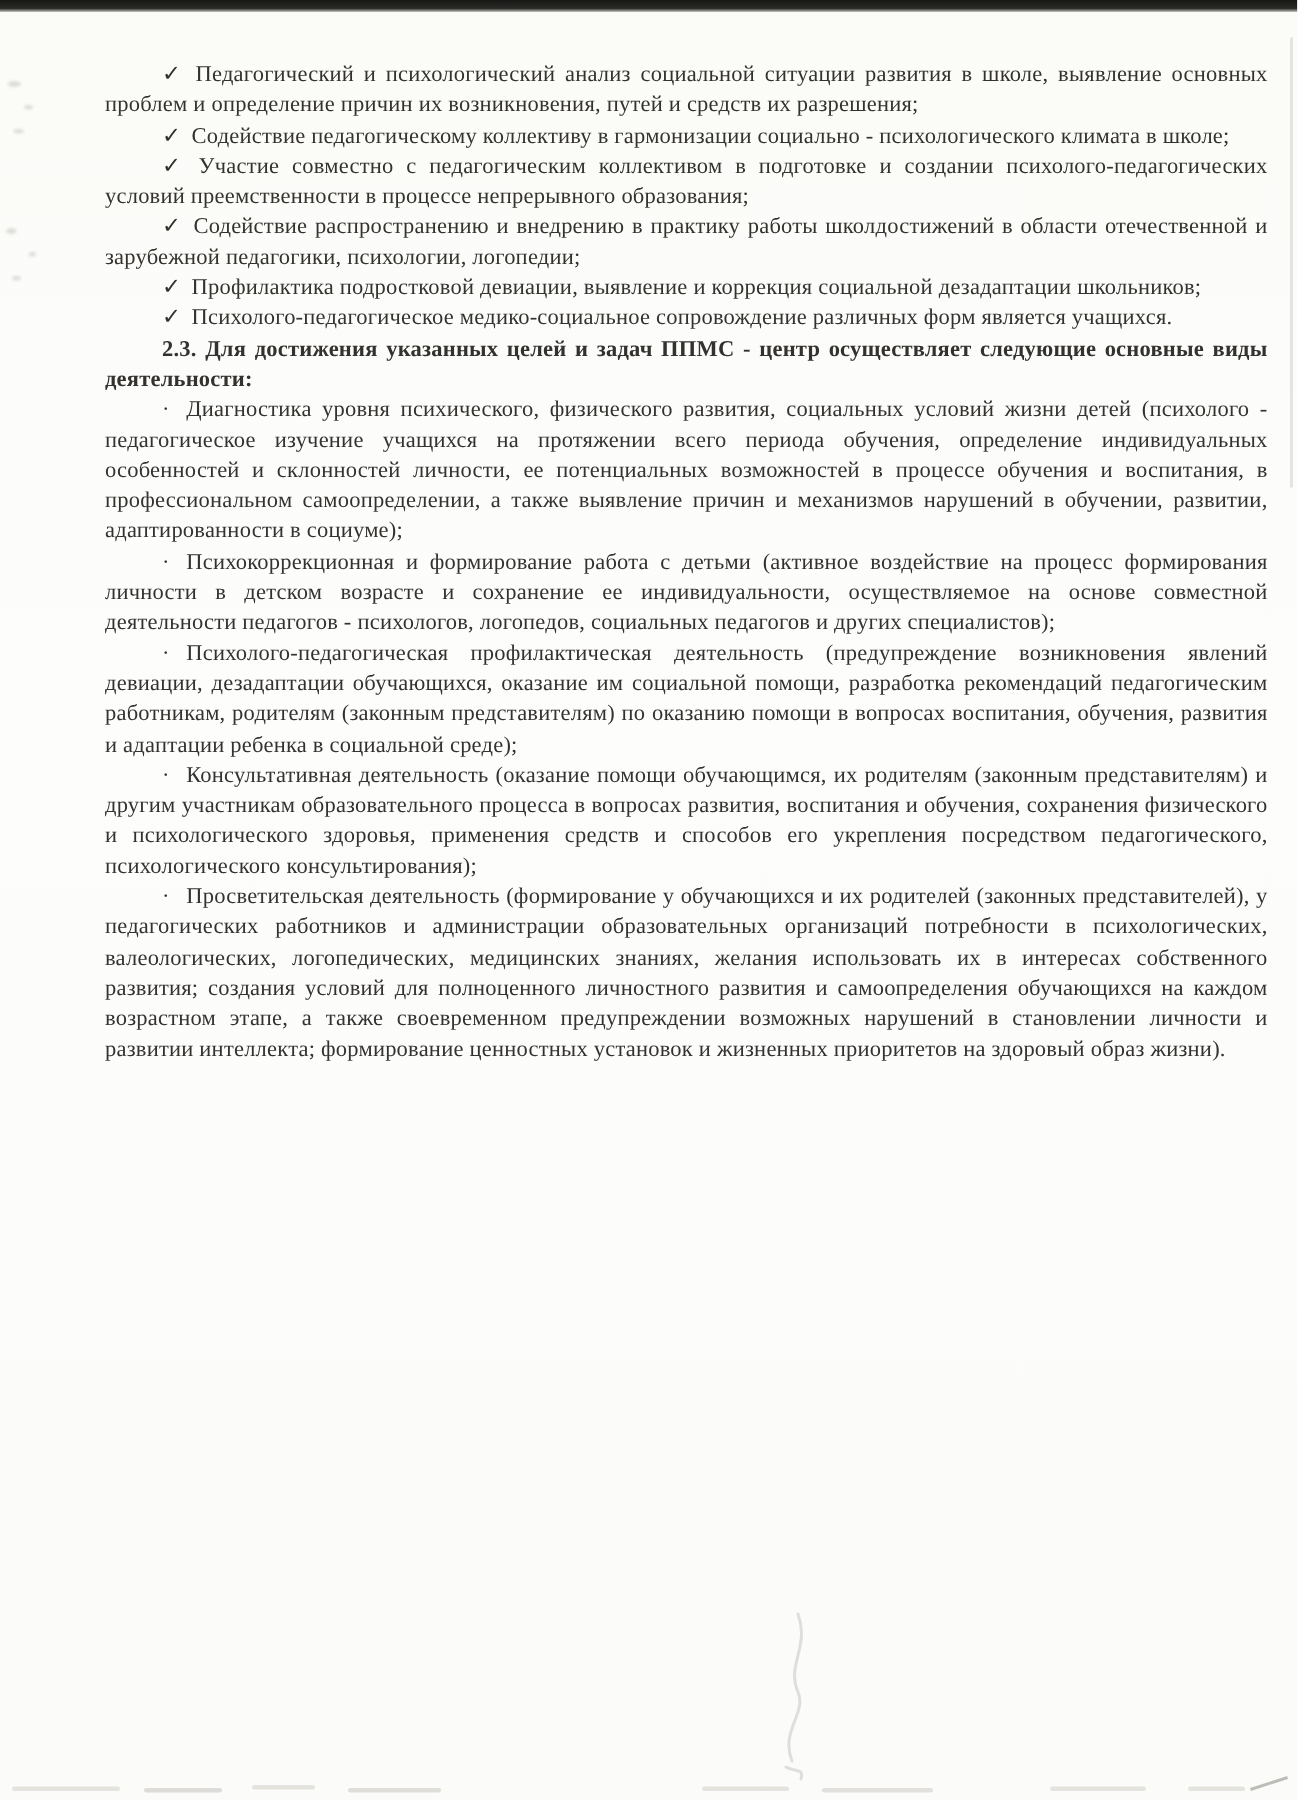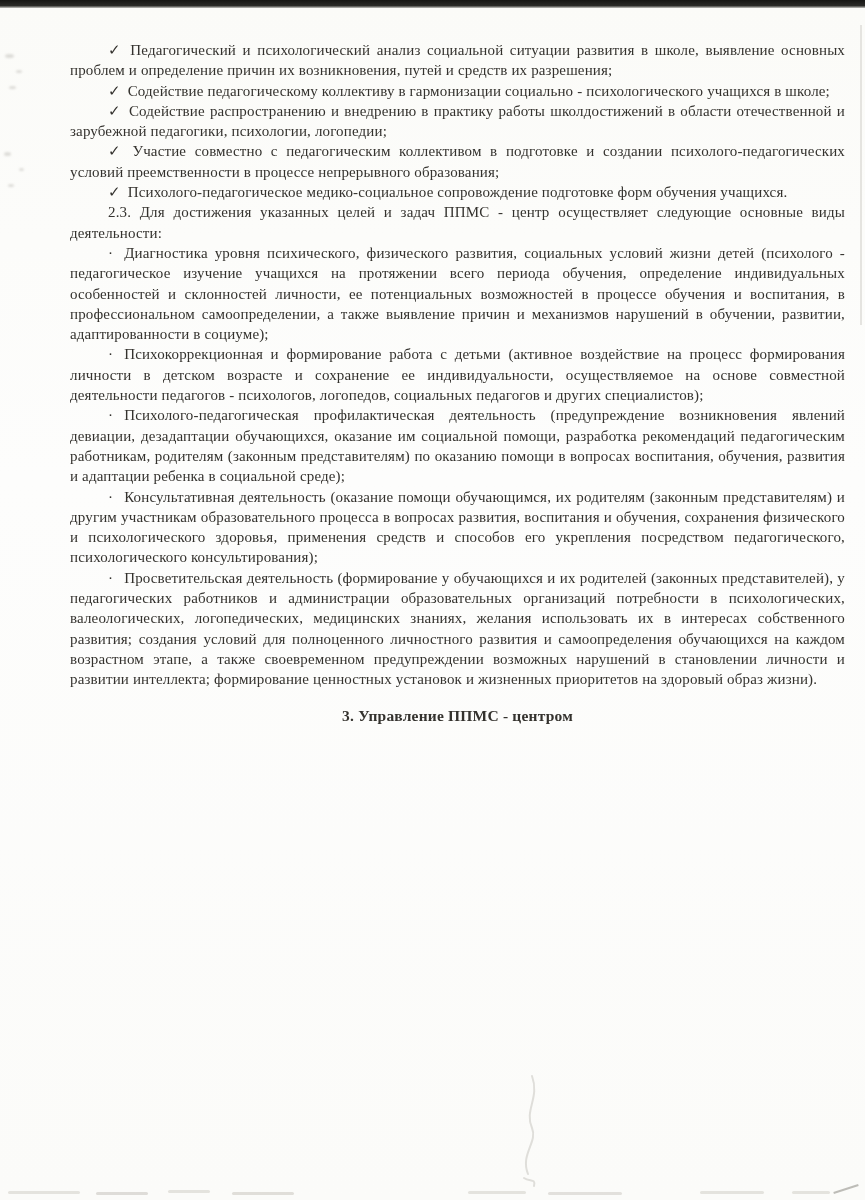--- a/index.html
+++ b/index.html
@@ -25,21 +25,21 @@
   .content {
     position: absolute;
     left: 70px; top: 40px;
     width: 775px;
     font-size: 15px;
     line-height: 20.3px;
     letter-spacing: 0.15px;
     text-align: justify;
   }
   .content p { margin: 0; text-indent: 38px; }
-  p.bold { font-weight: normal; }
+  p.bold { font-weight: bold; }
   .check { padding-right: 7px; }
   .dot { padding-right: 11px; }
   .lead { text-underline-offset: 2px; }
   h3.section-title {
     margin: 16px 0 2px 0;
     text-align: center;
     font-size: 15.5px;
     font-weight: bold;
     text-indent: 0;
     letter-spacing: 0.2px;
@@ -84,30 +84,30 @@
   <div class="streak" style="left:232px;bottom:5px;width:62px;background:#d9d7d1;"></div>
   <div class="streak" style="left:468px;bottom:6px;width:58px;"></div>
   <div class="streak" style="left:548px;bottom:5px;width:74px;background:#dcdad4;"></div>
   <div class="streak" style="left:700px;bottom:6px;width:64px;"></div>
   <div class="streak" style="left:792px;bottom:6px;width:38px;"></div>
   <div class="corner-mark" style="right:6px;bottom:10px;"></div>
 
   <div class="content">
 
     <p><span class="check">✓</span><span>Педагогический и психологический анализ социальной ситуации развития в школе, выявление основных проблем и определение причин их возникновения, путей и средств их разрешения;</span></p>
-    <p><span class="check">✓</span><span>Содействие педагогическому коллективу в гармонизации социально - психологического учащихся в школе;</span></p>
+    <p><span class="check">✓</span><span>Содействие педагогическому коллективу в гармонизации социально - психологического климата в школе;</span></p>
+    <p><span class="check">✓</span><span>Участие совместно с педагогическим коллективом в подготовке и создании психолого-педагогических условий преемственности в процессе непрерывного образования;</span></p>
     <p><span class="check">✓</span><span>Содействие распространению и внедрению в практику работы школдостижений в области отечественной и зарубежной педагогики, психологии, логопедии;</span></p>
-    <p><span class="check">✓</span><span>Участие совместно с педагогическим коллективом в подготовке и создании психолого-педагогических условий преемственности в процессе непрерывного образования;</span></p>
-    <p><span class="check">✓</span><span>Психолого-педагогическое медико-социальное сопровождение подготовке форм обучения учащихся.</span></p>
+    <p><span class="check">✓</span><span>Профилактика подростковой девиации, выявление и коррекция социальной дезадаптации школьников;</span></p>
+    <p><span class="check">✓</span><span>Психолого-педагогическое медико-социальное сопровождение различных форм является учащихся.</span></p>
 
     <p class="bold">2.3. Для достижения указанных целей и задач ППМС - центр осуществляет следующие основные виды деятельности:</p>
 
     <p><span class="dot">·</span><span class="lead">Диагностика уровня психического, физического развития, социальных условий жизни детей</span><span> (психолого - педагогическое изучение учащихся на протяжении всего периода обучения, определение индивидуальных особенностей и склонностей личности, ее потенциальных возможностей в процессе обучения и воспитания, в профессиональном самоопределении, а также выявление причин и механизмов нарушений в обучении, развитии, адаптированности в социуме);</span></p>
     <p><span class="dot">·</span><span class="lead">Психокоррекционная и формирование работа с детьми</span><span> (активное воздействие на процесс формирования личности в детском возрасте и сохранение ее индивидуальности, осуществляемое на основе совместной деятельности педагогов - психологов, логопедов, социальных педагогов и других специалистов);</span></p>
     <p><span class="dot">·</span><span class="lead">Психолого-педагогическая профилактическая деятельность</span><span> (предупреждение возникновения явлений девиации, дезадаптации обучающихся, оказание им социальной помощи, разработка рекомендаций педагогическим работникам, родителям (законным представителям) по оказанию помощи в вопросах воспитания, обучения, развития и адаптации ребенка в социальной среде);</span></p>
     <p><span class="dot">·</span><span class="lead">Консультативная деятельность</span><span> (оказание помощи обучающимся, их родителям (законным представителям) и другим участникам образовательного процесса в вопросах развития, воспитания и обучения, сохранения физического и психологического здоровья, применения средств и способов его укрепления посредством педагогического, психологического консультирования);</span></p>
     <p><span class="dot">·</span><span class="lead">Просветительская деятельность</span><span> (формирование у обучающихся и их родителей (законных представителей), у педагогических работников и администрации образовательных организаций потребности в психологических, валеологических, логопедических, медицинских знаниях, желания использовать их в интересах собственного развития; создания условий для полноценного личностного развития и самоопределения обучающихся на каждом возрастном этапе, а также своевременном предупреждении возможных нарушений в становлении личности и развитии интеллекта; формирование ценностных установок и жизненных приоритетов на здоровый образ жизни).</span></p>
 
-    <h3 class="section-title">3. Управление ППМС - центром</h3>
 
 
   </div>
 </div>
 
 </body></html>

